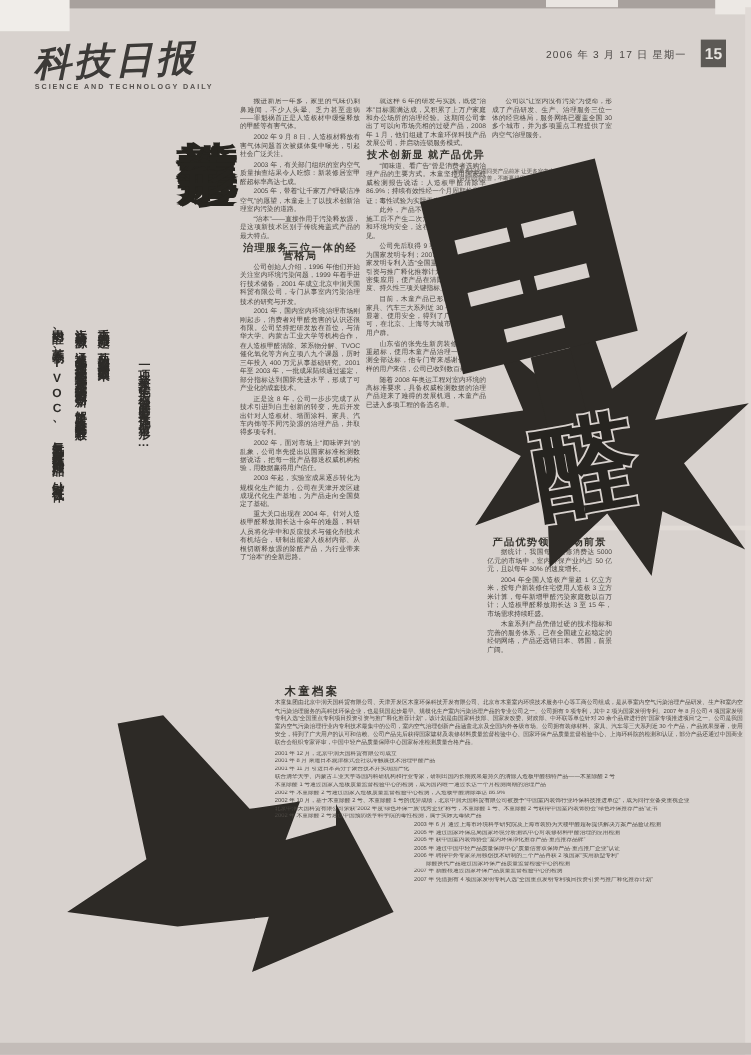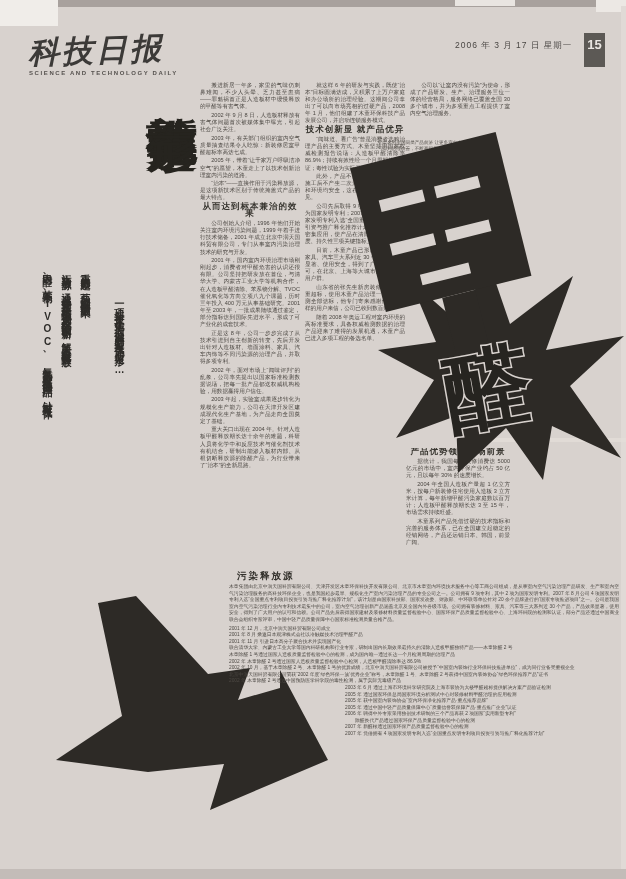--- a/index.html
+++ b/index.html
@@ -15,21 +15,21 @@
   .sliver-b{position:absolute;left:596px;top:0;width:30px;height:12px;background:#ece8e4;}
   .edge-right{position:absolute;right:0;top:6px;width:5px;height:873px;background:#e0dad6;}
   .edge-bottom{position:absolute;left:0;bottom:0;width:626px;height:10px;background:#c3bcb8;}
   .fold-line{position:absolute;left:470px;top:438px;width:156px;height:4px;background:#e3ddd8;opacity:.8;}
 
   
   .logo{position:absolute;left:28px;top:30px;font-family:"Liberation Serif",serif;
     font-size:31px;font-weight:bold;font-style:italic;color:#3c3a38;transform:rotate(-2deg);letter-spacing:3px;}
   .logo-sub{position:absolute;left:29px;top:70px;font-size:6px;letter-spacing:1.6px;color:#55514e;font-weight:bold;}
   .date{position:absolute;left:455px;top:40px;font-size:8.5px;color:#4a4744;letter-spacing:1px;}
-  .pagenum{position:absolute;left:584px;top:33px;width:21px;height:34px;background:#5c5955;
+  .pagenum{position:absolute;left:584px;top:33px;width:21px;height:23px;background:#5c5955;
     color:#e9e6e2;font-size:13px;font-weight:bold;text-align:center;line-height:23px;}
 
   
   .v{writing-mode:vertical-rl;text-orientation:upright;}
   .headline{position:absolute;left:137px;top:90px;height:770px;
     font-family:"Liberation Serif",serif;font-size:51px;font-weight:900;color:#26241f;
     letter-spacing:3px;transform:scaleY(0.64);transform-origin:50% 0;white-space:nowrap;}
   .deck{position:absolute;left:112px;top:298px;height:310px;
     font-size:10px;font-weight:bold;color:#2e2c29;letter-spacing:2.5px;}
   .side-notes{position:absolute;left:33px;top:266px;height:338px;width:62px;
@@ -73,21 +73,21 @@
 内甲醛、苯系物、TVOC、氨气等多种有害气体的治理产品  针对有害气体</div>
 <div class="deck v">一项新技术让危害人们健康的有害气体无所遁形……</div>
 <div class="headline v">新技术让室内有害气体无所遁形</div>
 
 <div class="bodycol" style="left:200px;top:82px;width:100px;height:510px;">
   <p>搬进新居一年多，家里的气味仍刺鼻难闻，不少人头晕、乏力甚至患病——罪魁祸首正是人造板材中缓慢释放的甲醛等有害气体。</p>
   <p>2002 年 9 月 8 日，人造板材释放有害气体问题首次被媒体集中曝光，引起社会广泛关注。</p>
   <p>2003 年，有关部门组织的室内空气质量抽查结果令人吃惊：新装修居室甲醛超标率高达七成。</p>
   <p>2005 年，带着“让千家万户呼吸洁净空气”的愿望，木童走上了以技术创新治理室内污染的道路。</p>
   <p>“治本”——直接作用于污染释放源，是这项新技术区别于传统掩盖式产品的最大特点。</p>
-  <div class="subhead">从而达到标本兼治的效果</div>
+  <div class="subhead">治理服务三位一体的经营格局</div>
   <p>公司创始人介绍，1996 年他们开始关注室内环境污染问题，1999 年着手进行技术储备，2001 年成立北京中润天国科贸有限公司，专门从事室内污染治理技术的研究与开发。</p>
   <p>2001 年，国内室内环境治理市场刚刚起步，消费者对甲醛危害的认识还很有限。公司坚持把研发放在首位，与清华大学、内蒙古工业大学等机构合作，在人造板甲醛清除、苯系物分解、TVOC 催化氧化等方向立项八九个课题，历时三年投入 400 万元从事基础研究。2001 年至 2003 年，一批成果陆续通过鉴定，部分指标达到国际先进水平，形成了可产业化的成套技术。</p>
   <p>正是这 8 年，公司一步步完成了从技术引进到自主创新的转变，先后开发出针对人造板材、墙面涂料、家具、汽车内饰等不同污染源的治理产品，并取得多项专利。</p>
   <p>2002 年，面对市场上“闻味评判”的乱象，公司率先提出以国家标准检测数据说话，把每一批产品都送权威机构检验，用数据赢得用户信任。</p>
   <p>2003 年起，实验室成果逐步转化为规模化生产能力，公司在天津开发区建成现代化生产基地，为产品走向全国奠定了基础。</p>
   <p>重大关口出现在 2004 年。针对人造板甲醛释放期长达十余年的难题，科研人员将化学中和反应技术与催化剂技术有机结合，研制出能渗入板材内部、从根切断释放源的除醛产品，为行业带来了“治本”的全新思路。</p>
 </div>
 
 <div class="bodycol" style="left:305px;top:82px;width:100px;height:510px;">
   <p>就这样 6 年的研发与实践，既使“治本”目标圆满达成，又积累了上万户家庭和办公场所的治理经验。这期间公司拿出了可以向市场亮相的过硬产品，2008 年 1 月，他们组建了木童环保科技产品发展公司，并启动连锁服务模式。</p>
@@ -128,21 +128,21 @@
     <rect class="ink" x="86" y="168" width="34" height="100"></rect>
   </g>
   <text x="150" y="290" font-size="86" font-weight="bold" text-anchor="middle" fill="#262420" stroke="#d8d2ce" stroke-width="3" paint-order="stroke" transform="rotate(-10 150 262)">醛</text>
   <text x="103" y="128" font-size="120" font-weight="bold" text-anchor="middle" fill="none" stroke="none" transform="rotate(-14 103 95)" opacity="0.001">甲</text>
 </svg>
 
 <svg style="left:28px;top:588px;" width="320" height="240" viewBox="0 0 320 240">
   <polygon class="ink" points="70,15 108,8 180,86 222,80 210,112 252,100 252,82 300,172 182,222 196,176 120,184 28,172 94,128"></polygon>
 </svg>
 
-<div class="arch-title">污染释放源</div>
+<div class="arch-title">木童档案</div>
 <div class="arch">
   <div class="intro">木童集团由北京中润天国科贸有限公司、天津开发区木童环保科技开发有限公司、北京市木童室内环境技术服务中心等工商公司组成，是从事室内空气污染治理产品研发、生产和室内空气污染治理服务的高科技环保企业，也是我国起步最早、规模化生产室内污染治理产品的专业公司之一。公司拥有 9 项专利，其中 2 项为国家发明专利。2007 年 8 月公司 4 项国家发明专利入选“全国重点专利项目投资引资与推广释化推荐计划”，该计划是由国家科技部、国家发改委、财政部、中环联等单位针对 20 余个品牌进行的“国家专项推进项目”之一。公司是我国室内空气污染治理行业内专利技术最集中的公司，室内空气治理创新产品涵盖北京及全国内外各级市场。公司拥有装修材料、家具、汽车等三大系列近 30 个产品，产品效果显著，使用安全，得到了广大用户的认可和信赖。公司产品先后获得国家建材及装修材料质量监督检验中心、国家环保产品质量监督检验中心、上海环科院的检测和认证，部分产品还通过中国商业联合会组织专家评审，中国中轻产品质量保障中心国家标准检测质量合格产品。</div>
   <div class="item">2001 年 12 月，北京中润天国科贸有限公司成立</div>
   <div class="item">2001 年 8 月  乘邀日本观津株式会社以冷触媒技术治理甲醛产品</div>
   <div class="item">2001 年 11 月  引进日本高分子聚合技术并实现国产化</div>
   <div class="item">联合清华大学、内蒙古工业大学等国内科研机构和行业专家，研制出国内长期效果最持久的清除人造板甲醛独特产品——木童除醛 2 号</div>
   <div class="item">木童除醛 1 号通过国家人造板质量监督检验中心的检测，成为国内唯一通过长达一个月检测周期的治理产品</div>
   <div class="item">2002 年  木童除醛 2 号通过国家人造板质量监督检验中心检测，人造板甲醛清除率达 86.9%</div>
   <div class="item">2002 年 10 月，基于木童除醛 2 号、木童除醛 1 号的优异成绩，北京中润天国科贸有限公司被授予“中国室内装饰行业环保科技推进单位”，成为同行业备受重视企业</div>
   <div class="item">北京中润天国科贸有限公司荣获“2002 年度‘绿色环保一族’优秀企业”称号，木童除醛 1 号、木童除醛 2 号获得中国室内装饰协会“绿色环保推荐产品”证书</div>

